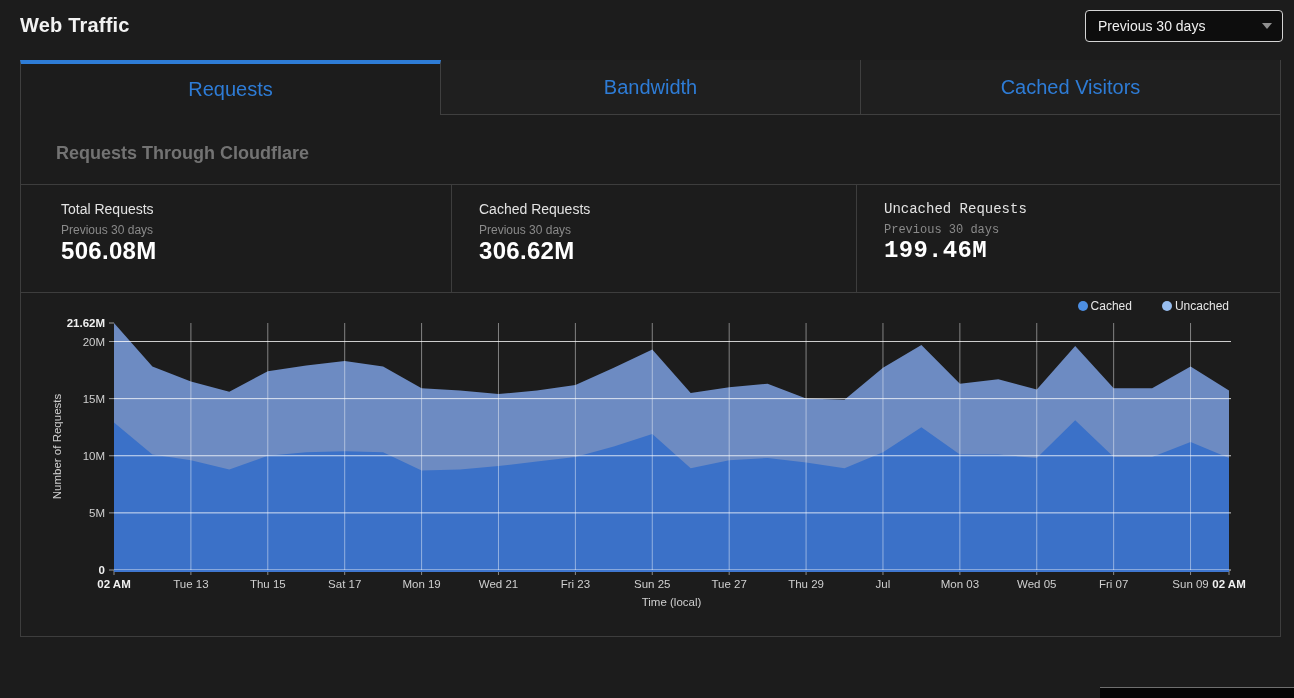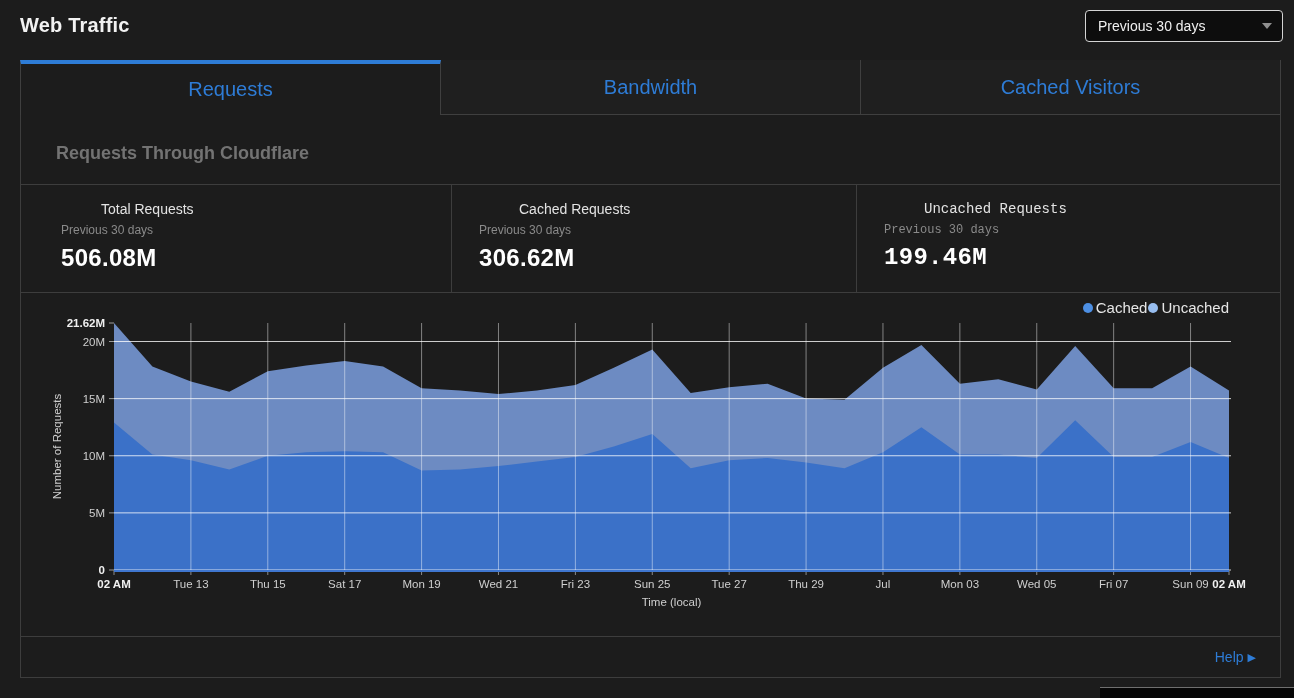--- a/index.html
+++ b/index.html
@@ -49,28 +49,28 @@
     font-size:18px;font-weight:700;color:#737373;
     border-bottom:1px solid #3d3d3d;
   }
   .stats-row{display:flex;height:107px;border-bottom:1px solid #3d3d3d;}
   .stat{
     box-sizing:border-box;padding:16px 20px 0 40px;
   }
   .stat:nth-child(1){flex:0 0 430px;}
   .stat:nth-child(2){flex:0 0 405px;border-left:1px solid #3d3d3d;padding-left:27px;}
   .stat:nth-child(3){flex:1 1 auto;border-left:1px solid #3d3d3d;padding-left:27px;font-family:Liberation Mono, monospace;}
-  .stat .label{font-size:14px;color:#e3e3e3;margin-left:40px;}
+  .stat .label{font-size:14px;color:#e3e3e3;}
   .stat .period{font-size:12px;color:#8a8a8a;margin-top:6px;}
-  .stat .value{font-size:24px;font-weight:700;color:#ffffff;margin-top:7px;letter-spacing:.3px;}
+  .stat .value{font-size:24px;font-weight:700;color:#ffffff;margin-top:0;letter-spacing:.3px;}
   .chart-region{position:relative;height:343px;}
   .chart-region svg{position:absolute;left:0;top:0;}
   .legend{
-    position:absolute;top:6px;right:51px;display:flex;gap:1px;align-items:center;
-    font-size:15px;color:#e6e6e6;
+    position:absolute;top:6px;right:51px;display:flex;gap:30px;align-items:center;
+    font-size:12px;color:#e6e6e6;
   }
   .legend-item{display:flex;align-items:center;gap:3px;cursor:pointer;}
   .legend-dot{width:10px;height:10px;border-radius:50%;display:inline-block;}
   .card-footer{
     height:41px;border-top:1px solid #3d3d3d;display:flex;align-items:center;justify-content:flex-end;
     padding-right:24px;box-sizing:border-box;
   }
   .help-link{
     color:#2e7cd6;font-size:14px;cursor:pointer;display:flex;align-items:center;gap:4px;
   }
@@ -200,22 +200,16 @@
             <span class="legend-dot" style="background: rgb(77, 143, 227);"></span>
             <span>Cached</span>
           </span>
           <span class="legend-item">
             <span class="legend-dot" style="background: rgb(151, 189, 239);"></span>
             <span>Uncached</span>
           </span>
         </div>
     </div>
 
-    <div class="card-footer">
-      <span class="help-link">
-        <span>Help</span>
-        <span class="help-arrow">▶</span>
-      </span>
-    </div>
   </div>
 </div>
 
 <div class="bottom-right-bar"></div>
 
 </body></html>

